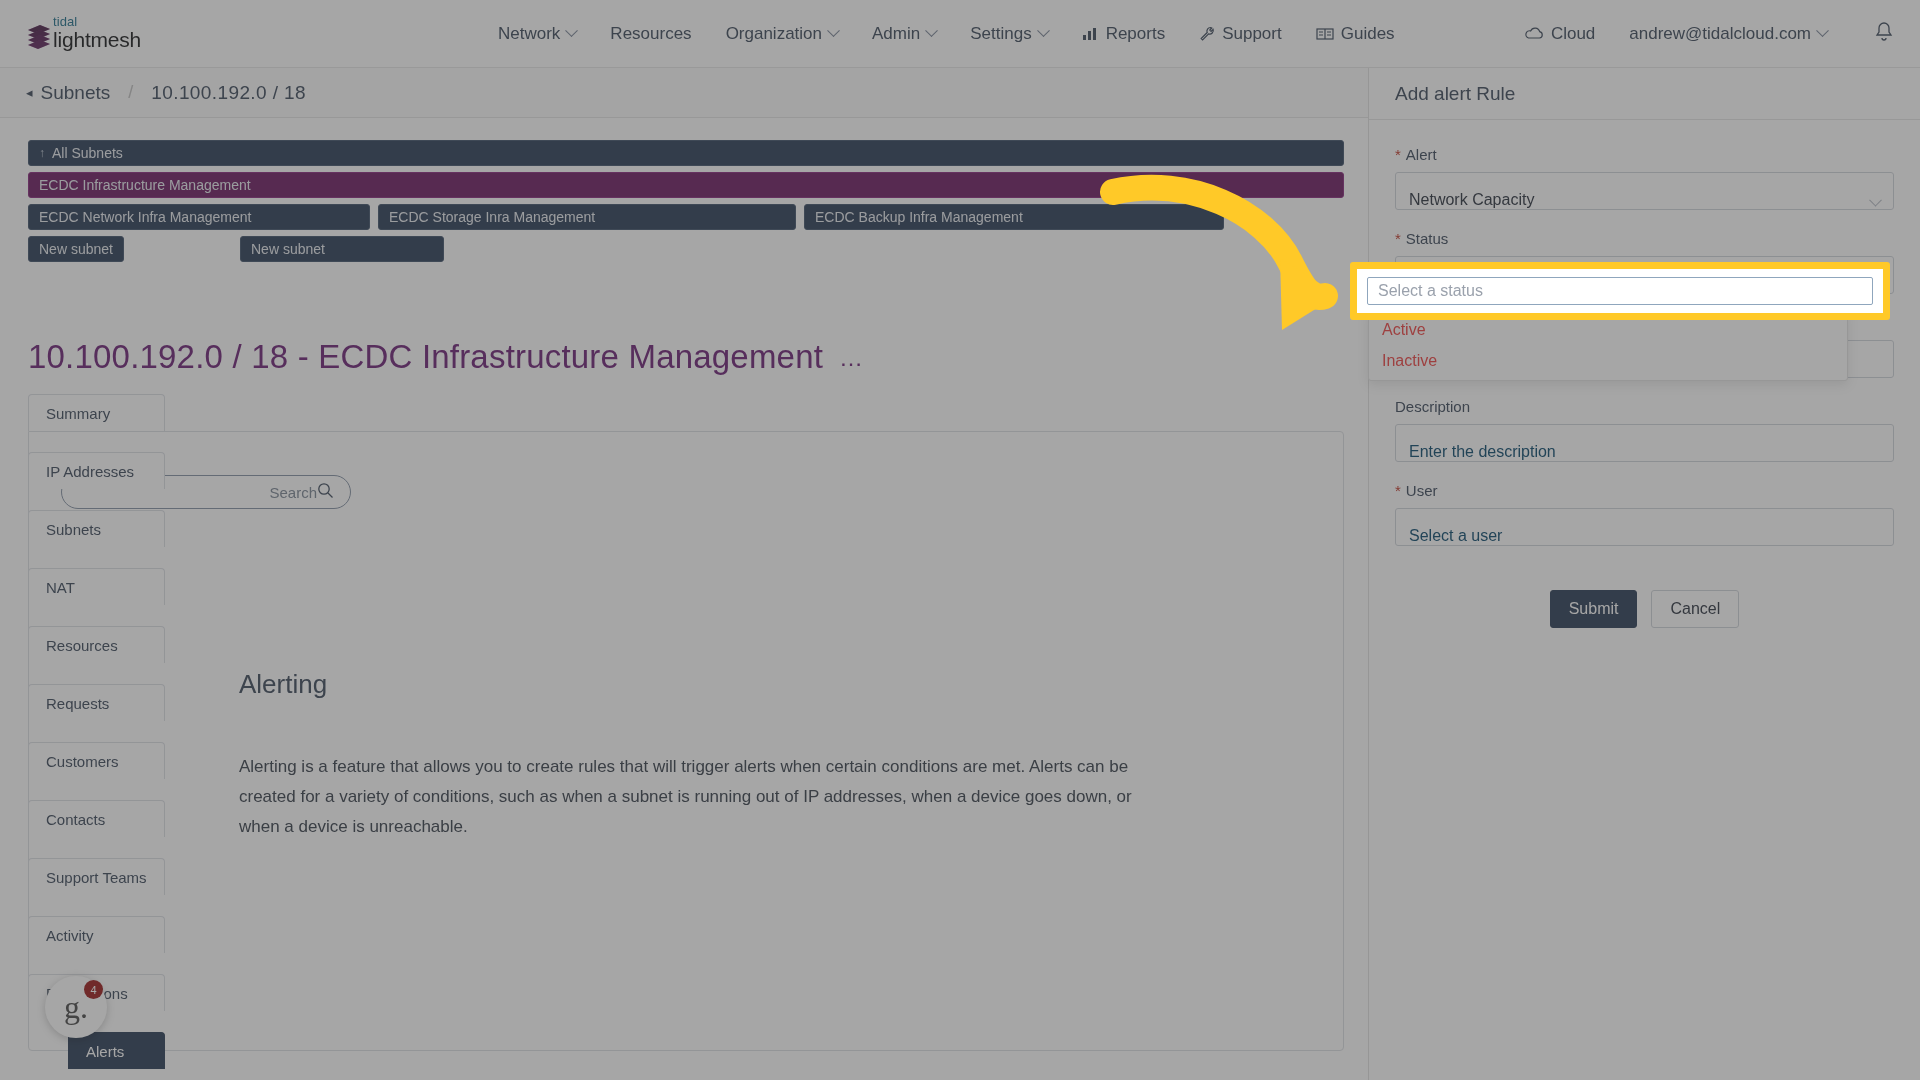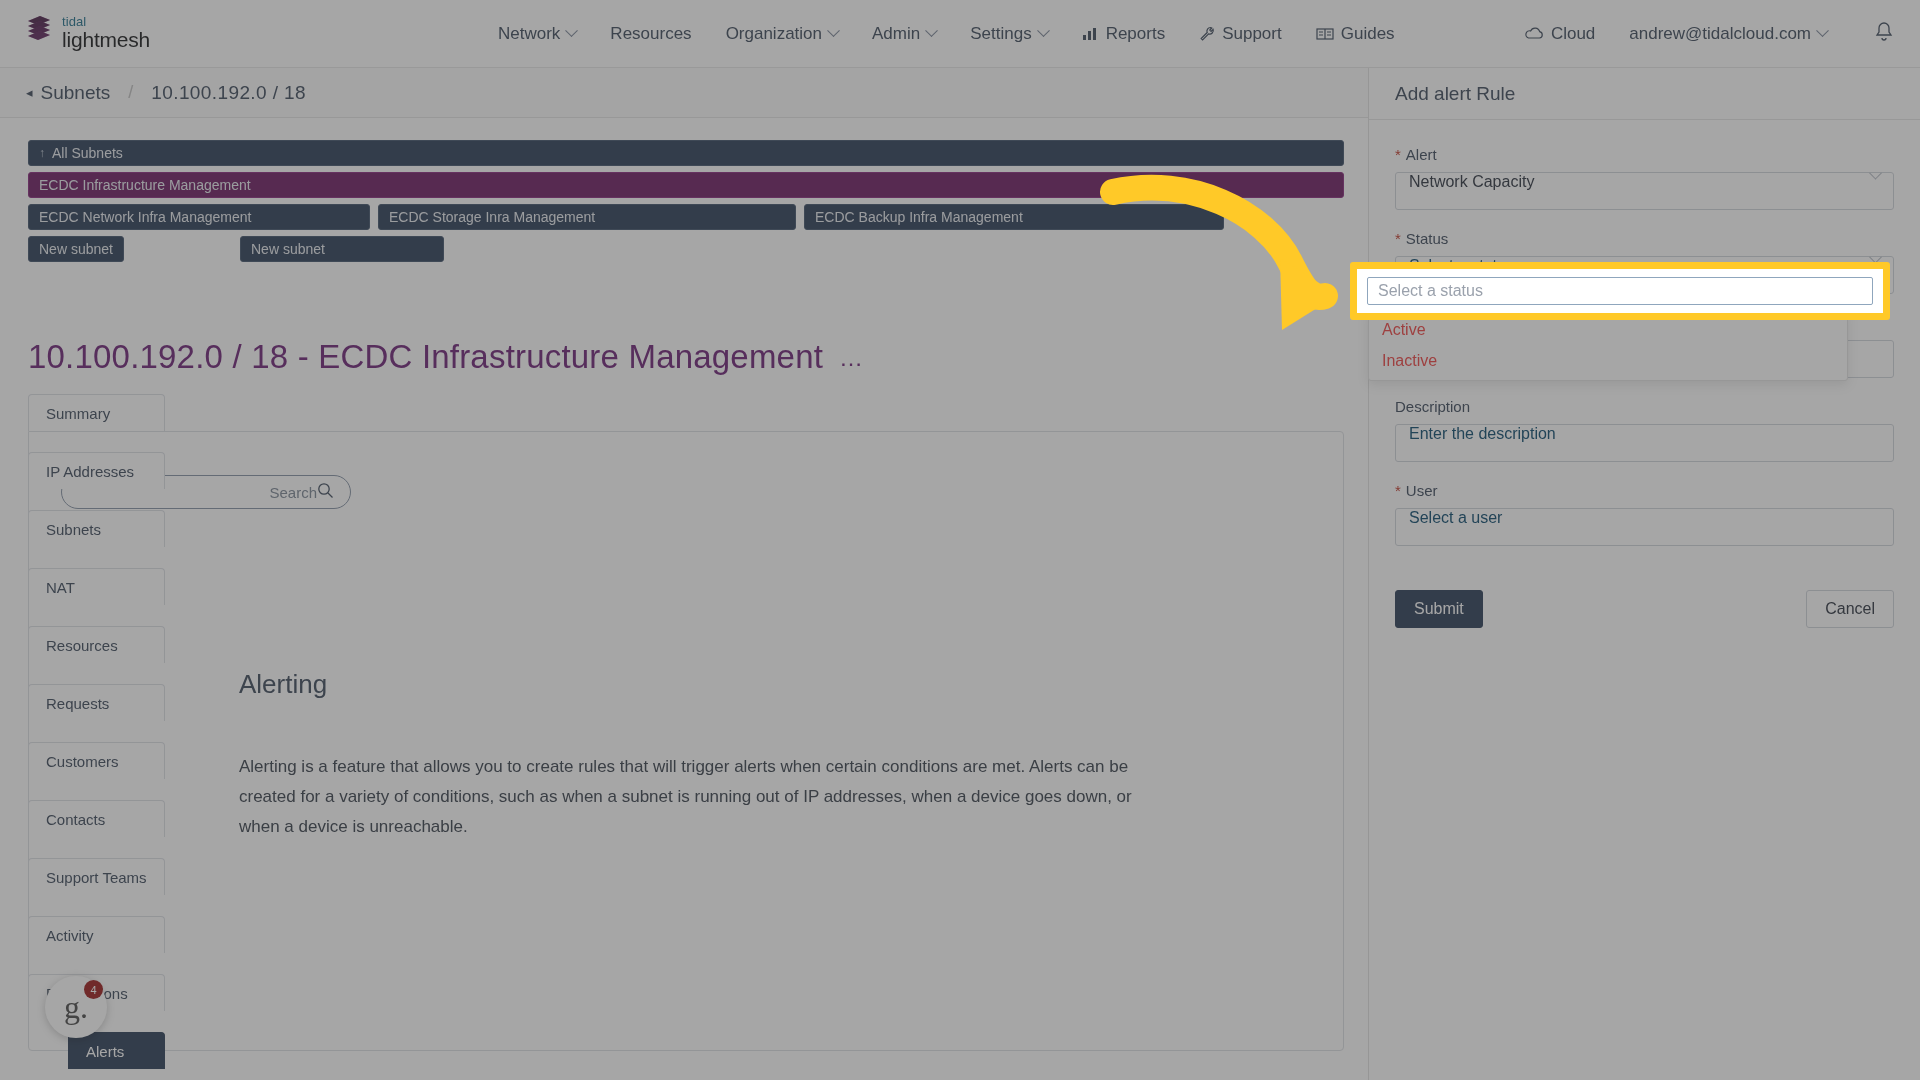--- a/index.html
+++ b/index.html
@@ -36,22 +36,22 @@
     width: 1920px;
     height: 68px;
     background: #ffffff;
     border-bottom: 1px solid #e8e8e8;
     display: flex;
     align-items: center;
     z-index: 5;
   }
   .brand {
     display: flex;
-    align-items: flex-start;
-    gap: 10px;
+    align-items: flex-end;
+    gap: 1px;
     margin-left: 26px;
     width: 210px;
   }
   .brand-mark {
     width: 26px; height: 28px;
     position: relative;
     flex: none;
   }
   .brand-text { line-height: 1.06; }
   .brand-text .t1 { font-size: 13px; color: #1f6f8b; letter-spacing: .1px; }
@@ -282,21 +282,21 @@
     margin-bottom: 9px;
     display: flex; align-items: baseline; gap: 5px;
   }
   .req { color: #c0392b; font-size: 15px; line-height: 1; }
   .fgroup { margin-bottom: 20px; position: relative; }
 
   .fctl {
     height: 38px;
     border: 1px solid #cfd4db;
     border-radius: 3px;
-    display: flex; align-items: flex-start;
+    display: flex; align-items: flex-end;
     padding: 0 13px;
     font-size: 16px;
     color: #2d3440;
     background: #fff;
     cursor: pointer;
   }
   .fctl.ph { color: #0c4a6e; }
   .fctl .chev {
     margin-left: auto;
     width: 9px; height: 9px;
@@ -320,21 +320,21 @@
   #statusopts .opt {
     height: 31px;
     display: flex; align-items: center;
     padding: 14px 13px;
     font-size: 16px;
     color: #ef4444;
     cursor: pointer;
   }
 
   .btnrow {
-    display: flex; justify-content: space-between;
+    display: flex; justify-content: center;
     gap: 14px;
     margin-top: 44px;
   }
   .btn {
     height: 38px;
     min-width: 82px;
     padding: 0 18px;
     border-radius: 3px;
     font-size: 16px;
     display: flex; align-items: center; justify-content: center;

